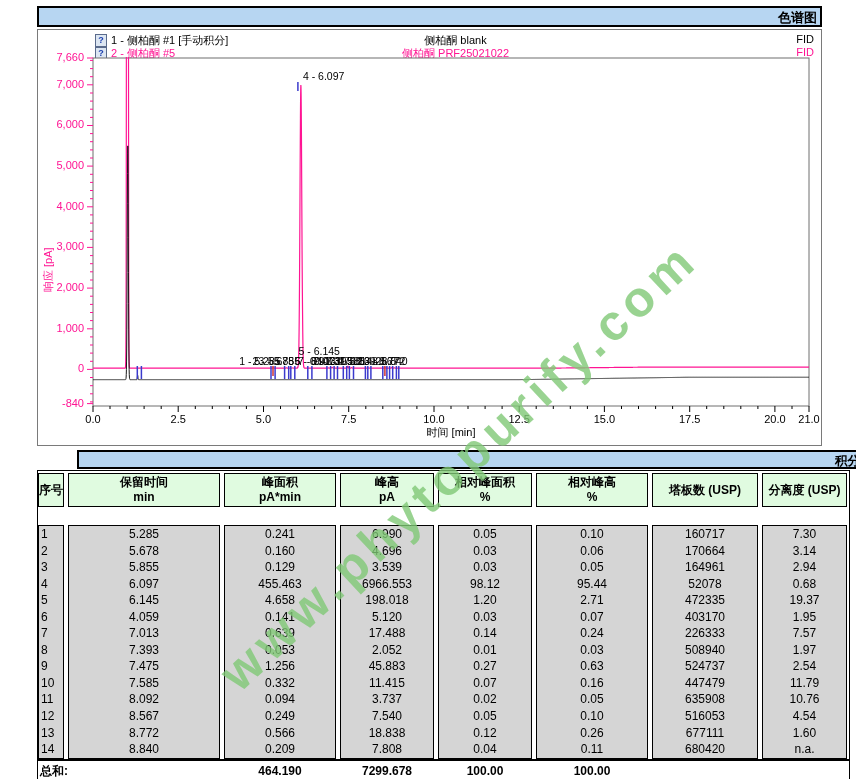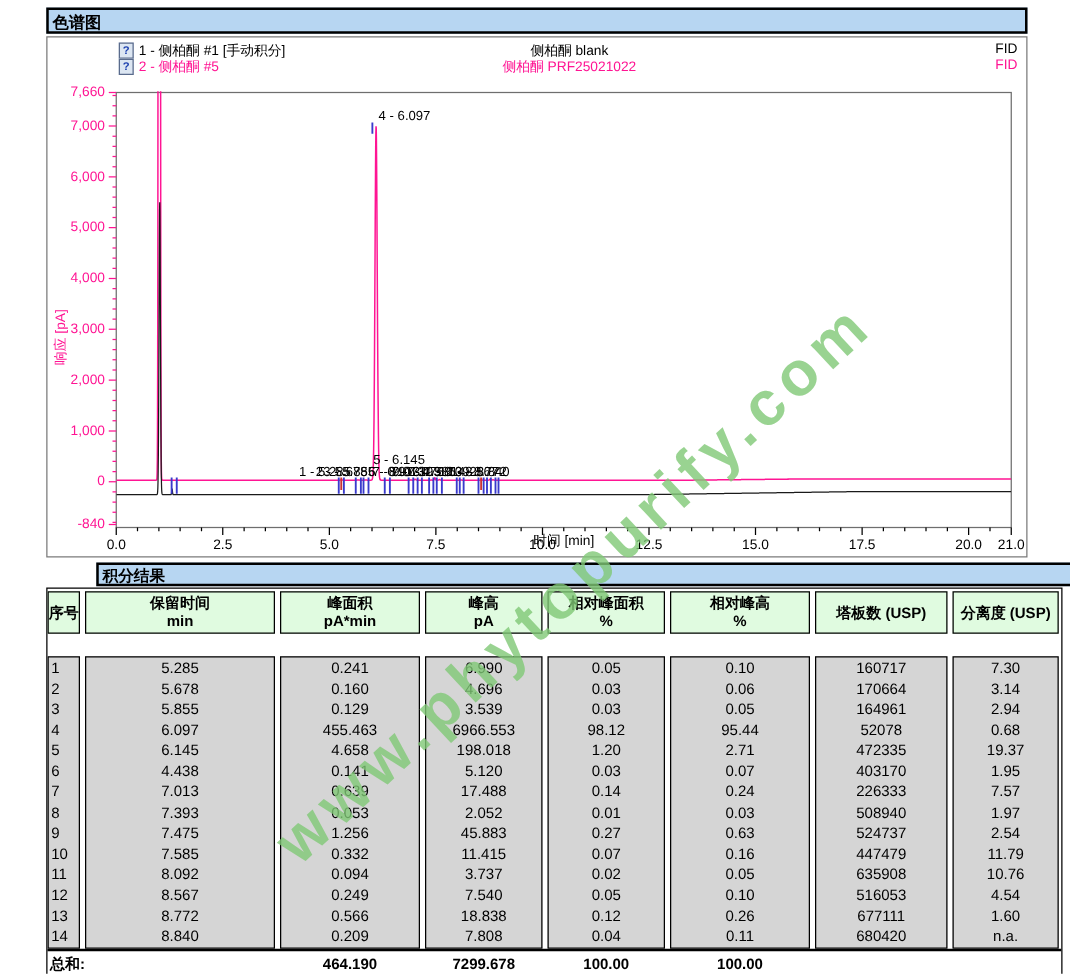--- a/index.html
+++ b/index.html
@@ -1,33 +1,33 @@
 <!DOCTYPE html>
 <html><head>
 <meta charset="utf-8">
 <style>
   html,body{margin:0;padding:0;background:#ffffff;}
   body{width:856px;height:779px;position:relative;overflow:hidden;
        font-family:"Liberation Sans","DejaVu Sans",sans-serif;color:#000;}
   .bar{position:absolute;background:#b7d6f2;border:2px solid #000;
-       font-size:13px;font-weight:bold;padding:1px 3px 0 3px;box-sizing:content-box;}
+       font-size:13px;font-weight:bold;padding:1px 3px 0 3px;box-sizing:content-box;text-align:right;}
   #bar-chrom{left:37px;top:6px;width:775px;height:16px;}
   #bar-results{left:37px;top:450px;width:803px;height:14px;font-size:12.5px;margin-left:40px;}
   
   #chrom-panel{position:absolute;left:37px;top:29px;width:783px;height:415px;
                border:1px solid #7a7a7a;background:#fff;}
   .leg-row{position:absolute;left:0;right:0;height:13px;font-size:11px;white-space:nowrap;}
   .leg-left{position:absolute;left:57px;top:0;display:flex;align-items:center;gap:4px;}
   .leg-center{position:absolute;left:52px;right:0;top:0;text-align:center;}
   .leg-right{position:absolute;right:7px;top:0;}
   .pink{color:#ff1493;}
   .inj-icon{display:inline-block;width:10px;height:11px;background:#dce6f2;
             border:1px solid #5a6b8c;color:#1b3fae;font-size:9px;line-height:10px;
             text-align:center;font-weight:bold;}
-  #plot-wrap{position:absolute;left:55px;top:44px;width:600px;height:348px;}
+  #plot-wrap{position:absolute;left:55px;top:28px;width:600px;height:348px;}
   #plot-svg{overflow:visible;}
   #ytitle{position:absolute;left:3px;top:262px;transform:rotate(-90deg);
           transform-origin:0 0;font-size:11px;color:#ff1493;white-space:nowrap;}
   #xtitle{position:absolute;left:55px;width:716px;top:395px;text-align:center;font-size:11px;}
   
   #table-wrap{position:absolute;left:37px;top:470px;width:811px;border:1px solid #000;background:#fff;}
   .tgrid{display:grid;grid-template-columns:26px 152px 112px 94px 94px 112px 106px 85px;column-gap:4px;}
   #thead{margin:2px 0 18px 0;}
   .hcell{background:#e0fbe0;border:1px solid #000;font-size:12px;font-weight:bold;
          text-align:center;height:32px;display:flex;flex-direction:column;justify-content:center;line-height:15px;}
@@ -283,21 +283,21 @@
         <div class="cline">12</div>
         <div class="cline">13</div>
         <div class="cline">14</div>
       </div>
       <div class="ccol">
         <div class="cline">5.285</div>
         <div class="cline">5.678</div>
         <div class="cline">5.855</div>
         <div class="cline">6.097</div>
         <div class="cline">6.145</div>
-        <div class="cline">4.438</div>
+        <div class="cline">4.059</div>
         <div class="cline">7.013</div>
         <div class="cline">7.393</div>
         <div class="cline">7.475</div>
         <div class="cline">7.585</div>
         <div class="cline">8.092</div>
         <div class="cline">8.567</div>
         <div class="cline">8.772</div>
         <div class="cline">8.840</div>
       </div>
       <div class="ccol">

